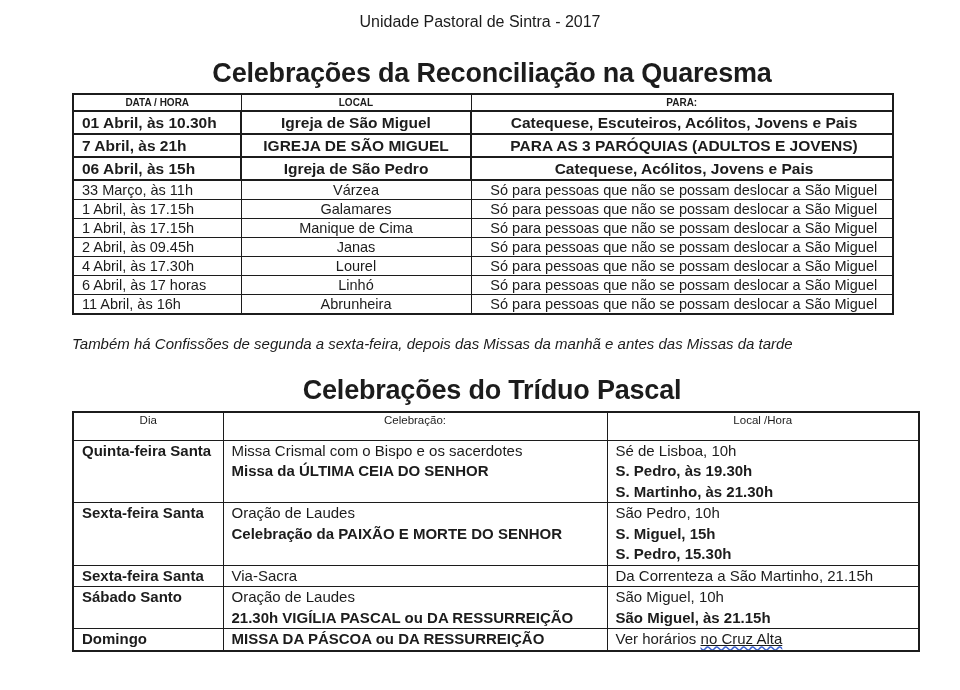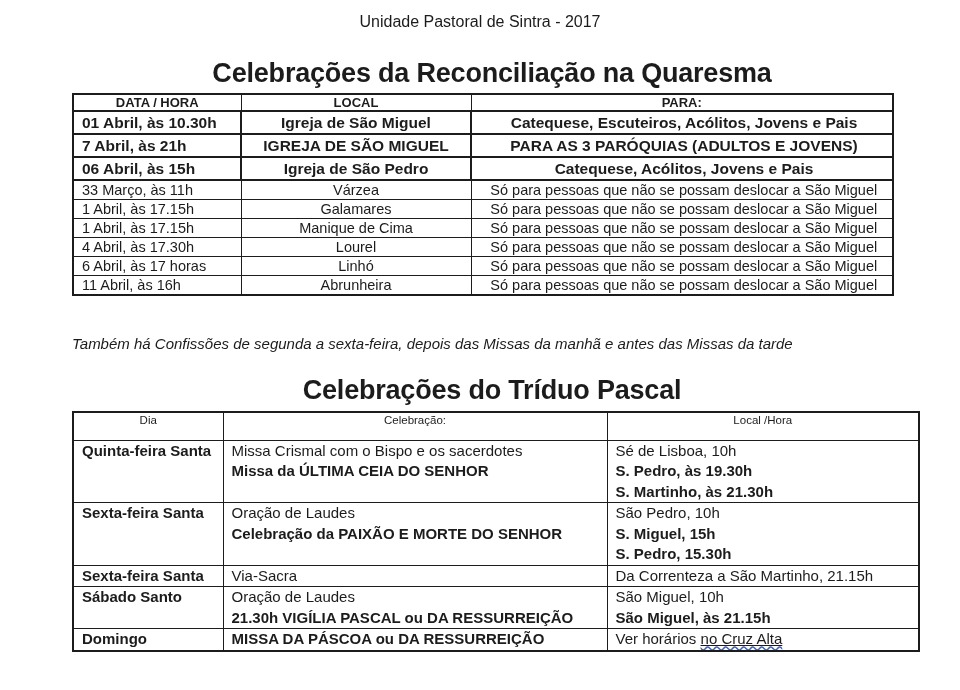--- a/index.html
+++ b/index.html
@@ -27,21 +27,21 @@
 
   table { border-collapse: collapse; table-layout: fixed; }
 
   
   .t1 {
     position: absolute; top: 93px; left: 72px; width: 820px;
     border: 2px solid #1c1c1c;
   }
   .t1 th, .t1 td { border: 1px solid #1c1c1c; overflow: hidden; white-space: nowrap; }
   .t1 th {
-    font-size: 13px; font-weight: bold; text-align: center;
+    font-size: 10px; font-weight: bold; text-align: center;
     height: 15px; line-height: 15px; padding: 0 4px;
   }
   .t1 tr.bold td {
     font-size: 15.5px; font-weight: bold;
     height: 21px; line-height: 21px;
     border-width: 2px;
   }
   .t1 tr.reg td {
     font-size: 14.5px; height: 18px; line-height: 18px;
   }
@@ -120,20 +120,25 @@
           <td>1 Abril, às 17.15h</td>
           <td>Galamares</td>
           <td>Só para pessoas que não se possam deslocar a São Miguel</td>
         </tr>
         <tr class="reg">
           <td>1 Abril, às 17.15h</td>
           <td>Manique de Cima</td>
           <td>Só para pessoas que não se possam deslocar a São Miguel</td>
         </tr>
         <tr class="reg">
+          <td>2 Abril, às 09.45h</td>
+          <td>Janas</td>
+          <td>Só para pessoas que não se possam deslocar a São Miguel</td>
+        </tr>
+        <tr class="reg">
           <td>4 Abril, às 17.30h</td>
           <td>Lourel</td>
           <td>Só para pessoas que não se possam deslocar a São Miguel</td>
         </tr>
         <tr class="reg">
           <td>6 Abril, às 17 horas</td>
           <td>Linhó</td>
           <td>Só para pessoas que não se possam deslocar a São Miguel</td>
         </tr>
         <tr class="reg">

